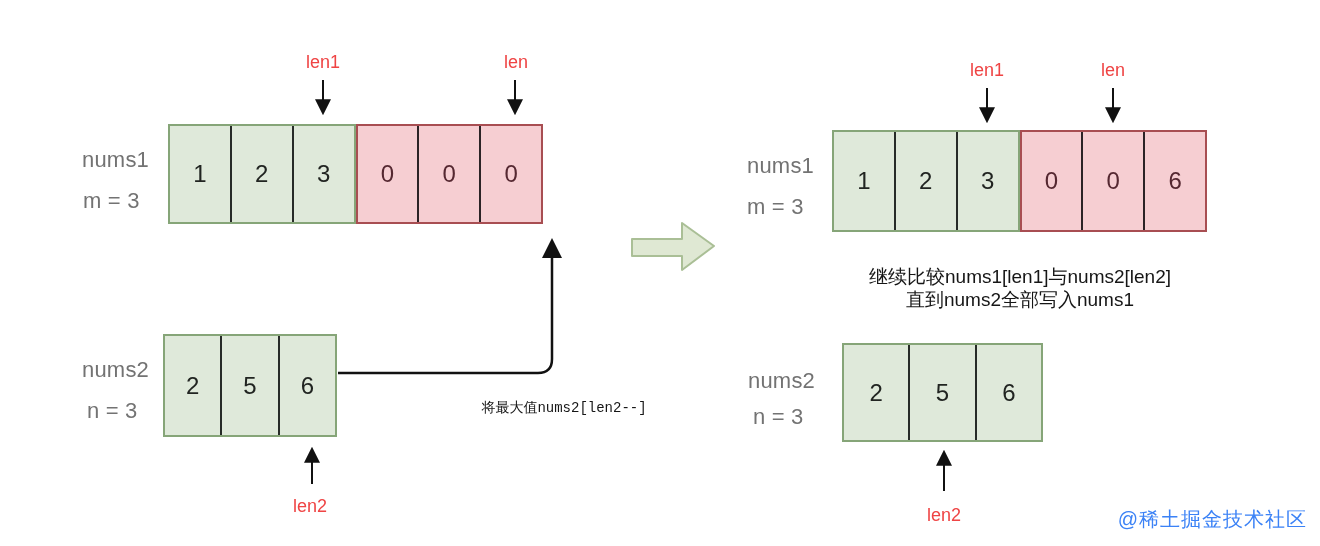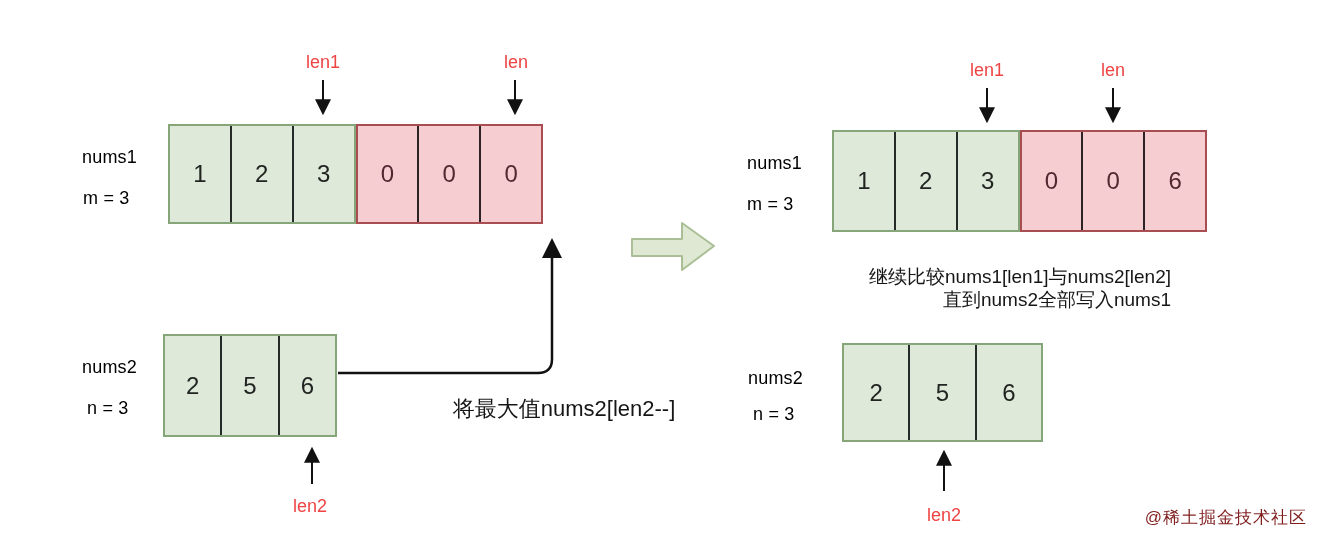--- a/index.html
+++ b/index.html
@@ -12,21 +12,21 @@
     overflow: hidden;
   }
   .canvas { position: absolute; inset: 0; width: 1320px; height: 546px; }
 
   .overlay {
     position: absolute; left: 0; top: 0;
     width: 1320px; height: 546px;
     pointer-events: none;
   }
 
-  .side-label { position: absolute; font-size: 18px; color: #000000; letter-spacing: 0.2px; }
+  .side-label { position: absolute; font-size: 22px; color: #737373; letter-spacing: 0.2px; }
 
   .ptr-label {
     position: absolute; font-size: 18px; color: #ef4444;
     transform: translateX(-50%); white-space: nowrap;
   }
 
   .array { position: absolute; display: flex; }
   .section { display: flex; flex: 1; }
   .section.green { background: #dfe9da; border: 2px solid #86a578; }
   .section.pink  { background: #f6ced2; border: 2px solid #a84e52; }
@@ -35,26 +35,26 @@
     font-size: 24px; color: #212421;
   }
   .section.green .cell + .cell { border-left: 2px solid #272b28; }
   .section.pink  .cell + .cell { border-left: 2px solid #2b2326; }
   .section.pink .cell { color: #552831; }
 
   .note {
     position: absolute; text-align: center; white-space: nowrap;
     transform: translateX(-50%); font-size: 19px; line-height: 26px; color: #161616;
   }
-  .note.small { font-size: 22px; line-height: 23px; }
-  .note.right-note { line-height: 23px; text-align: right; }
+  .note.small { font-size: 14px; line-height: 23px; font-family: Liberation Mono, monospace; }
+  .note.right-note { line-height: 23px; }
 
   .watermark {
     position: absolute; top: 506px; right: 13px;
-    font-size: 17px; color: #7f1d1d; letter-spacing: 1px; text-align: center;
+    font-size: 20px; color: #3b82f6; letter-spacing: 1px; text-align: center;
   }
 </style>
 </head>
 <body>
 
 <div class="canvas">
 
   <svg class="overlay" width="1320" height="546" viewBox="0 0 1320 546">
     <defs>
       <marker id="ah" viewBox="0 0 10 10" refX="8" refY="5" markerWidth="8" markerHeight="8" orient="auto-start-reverse">

